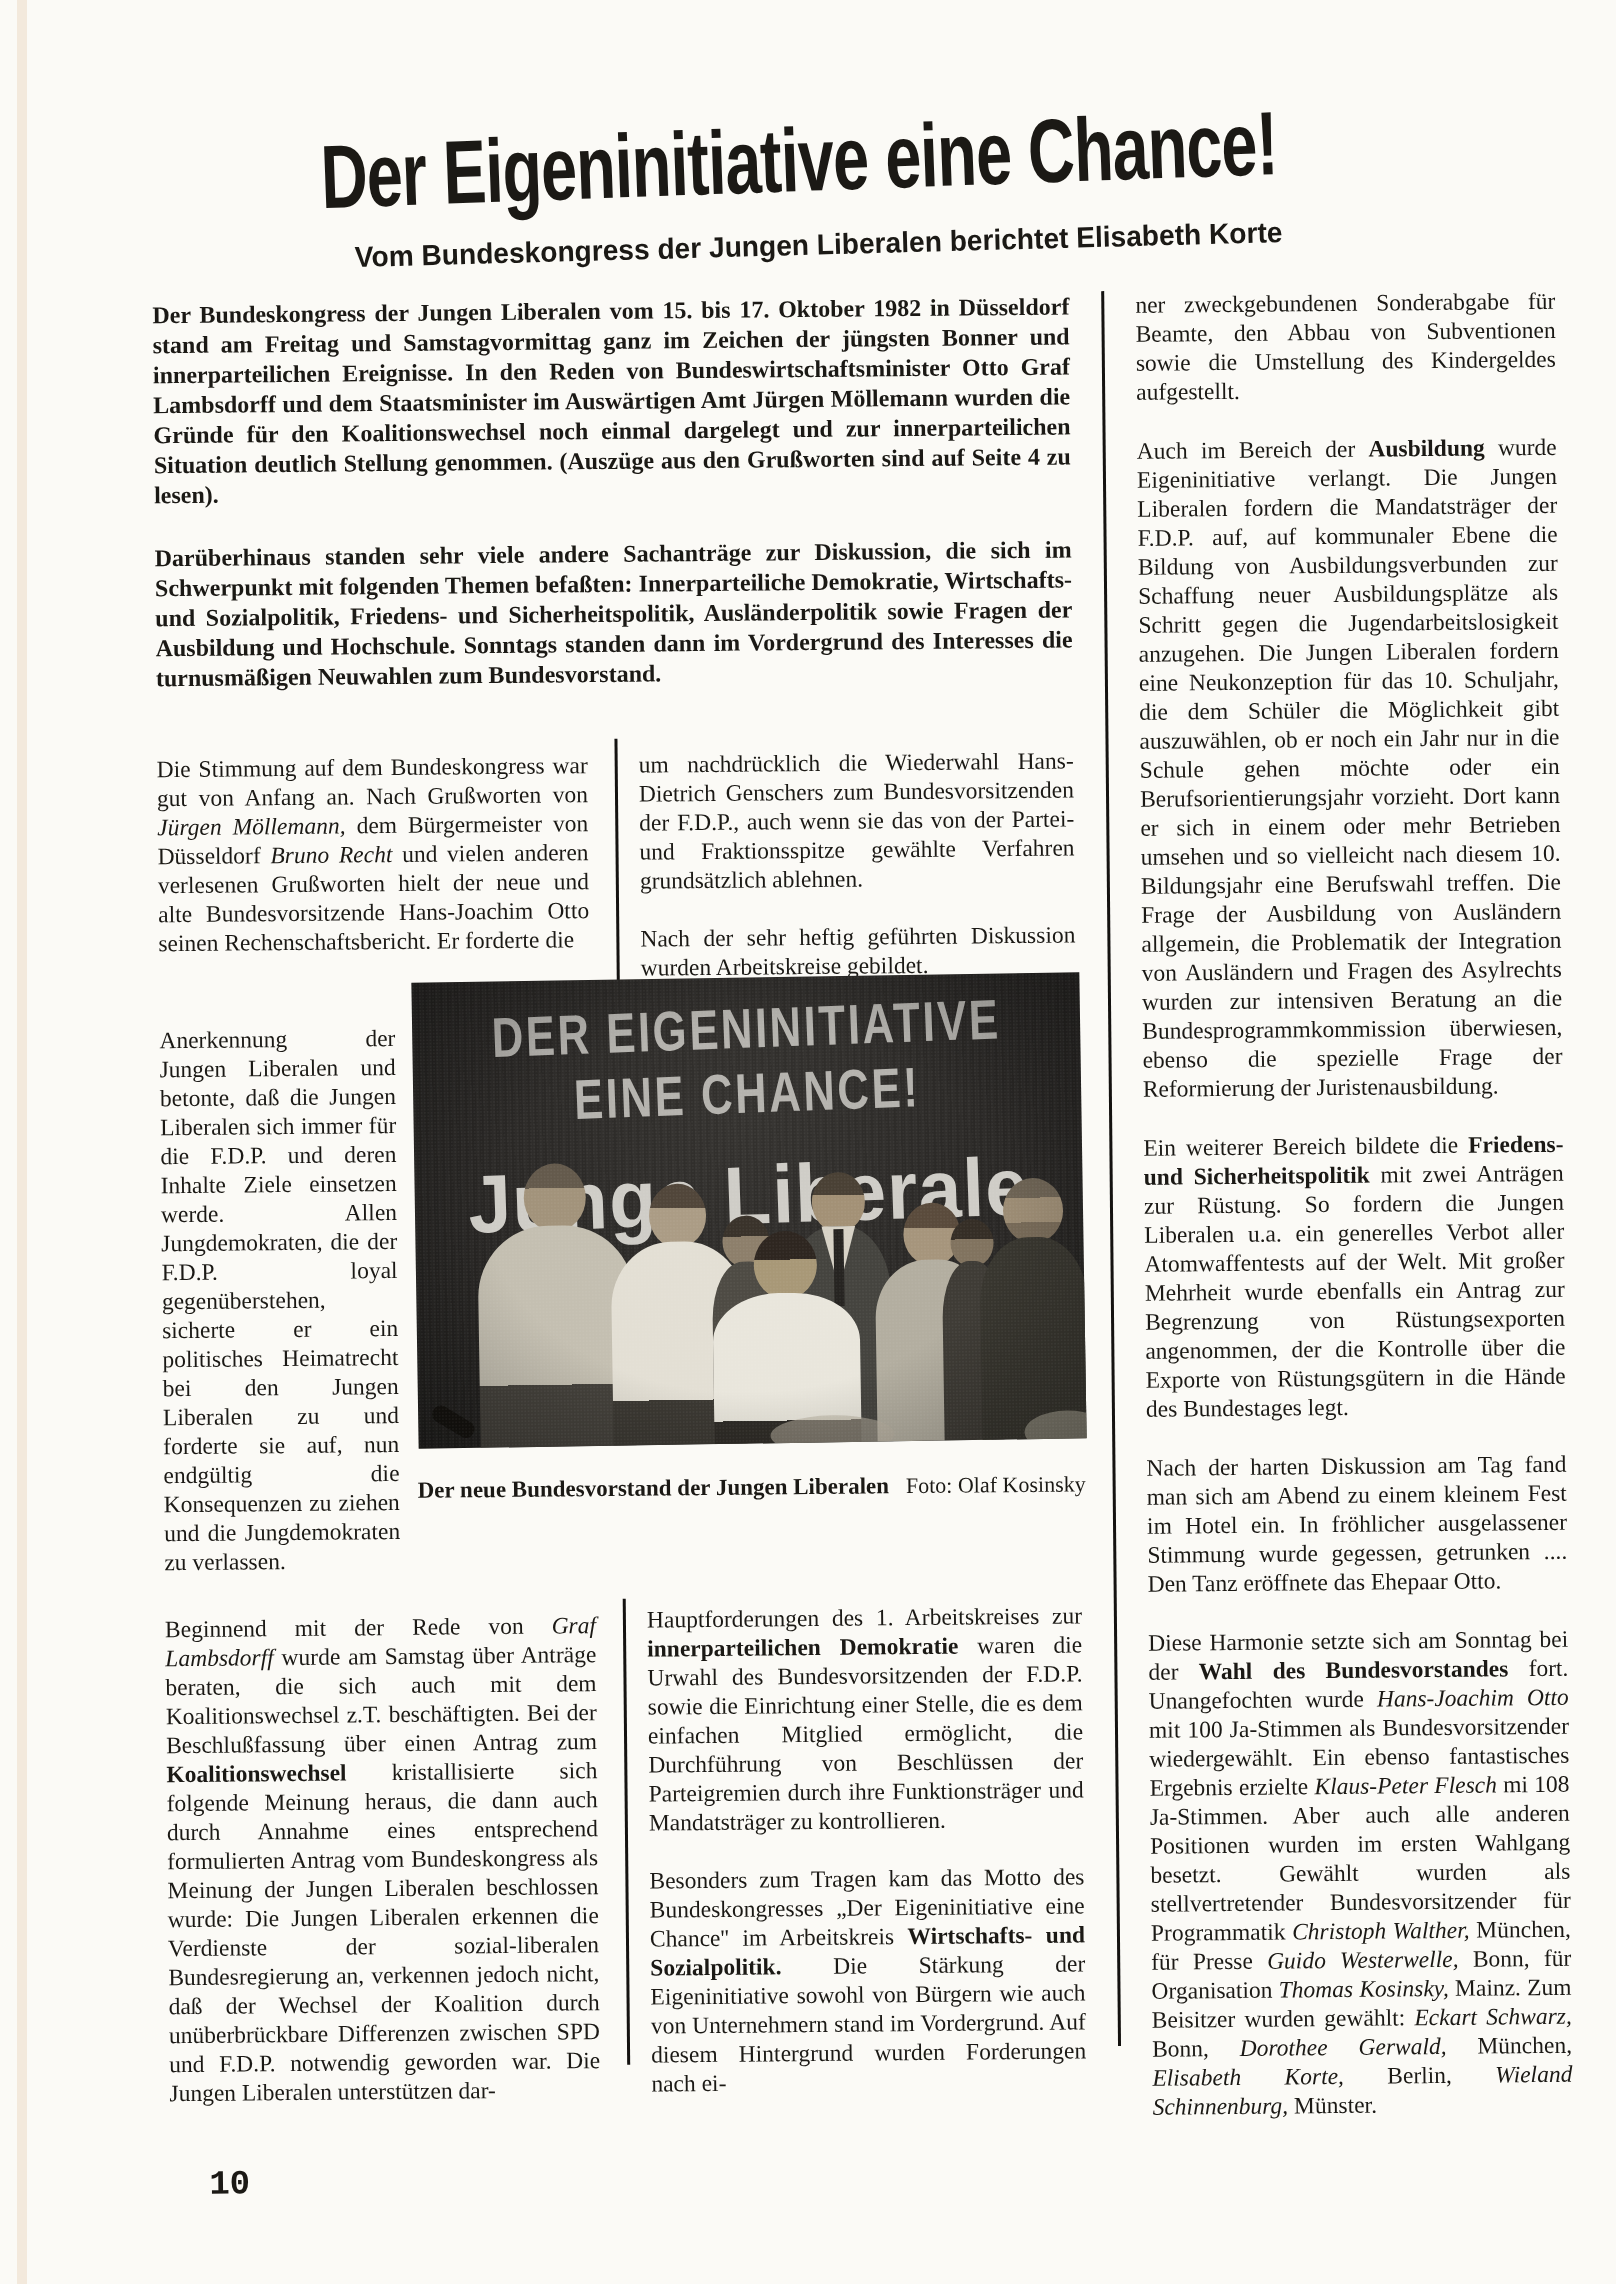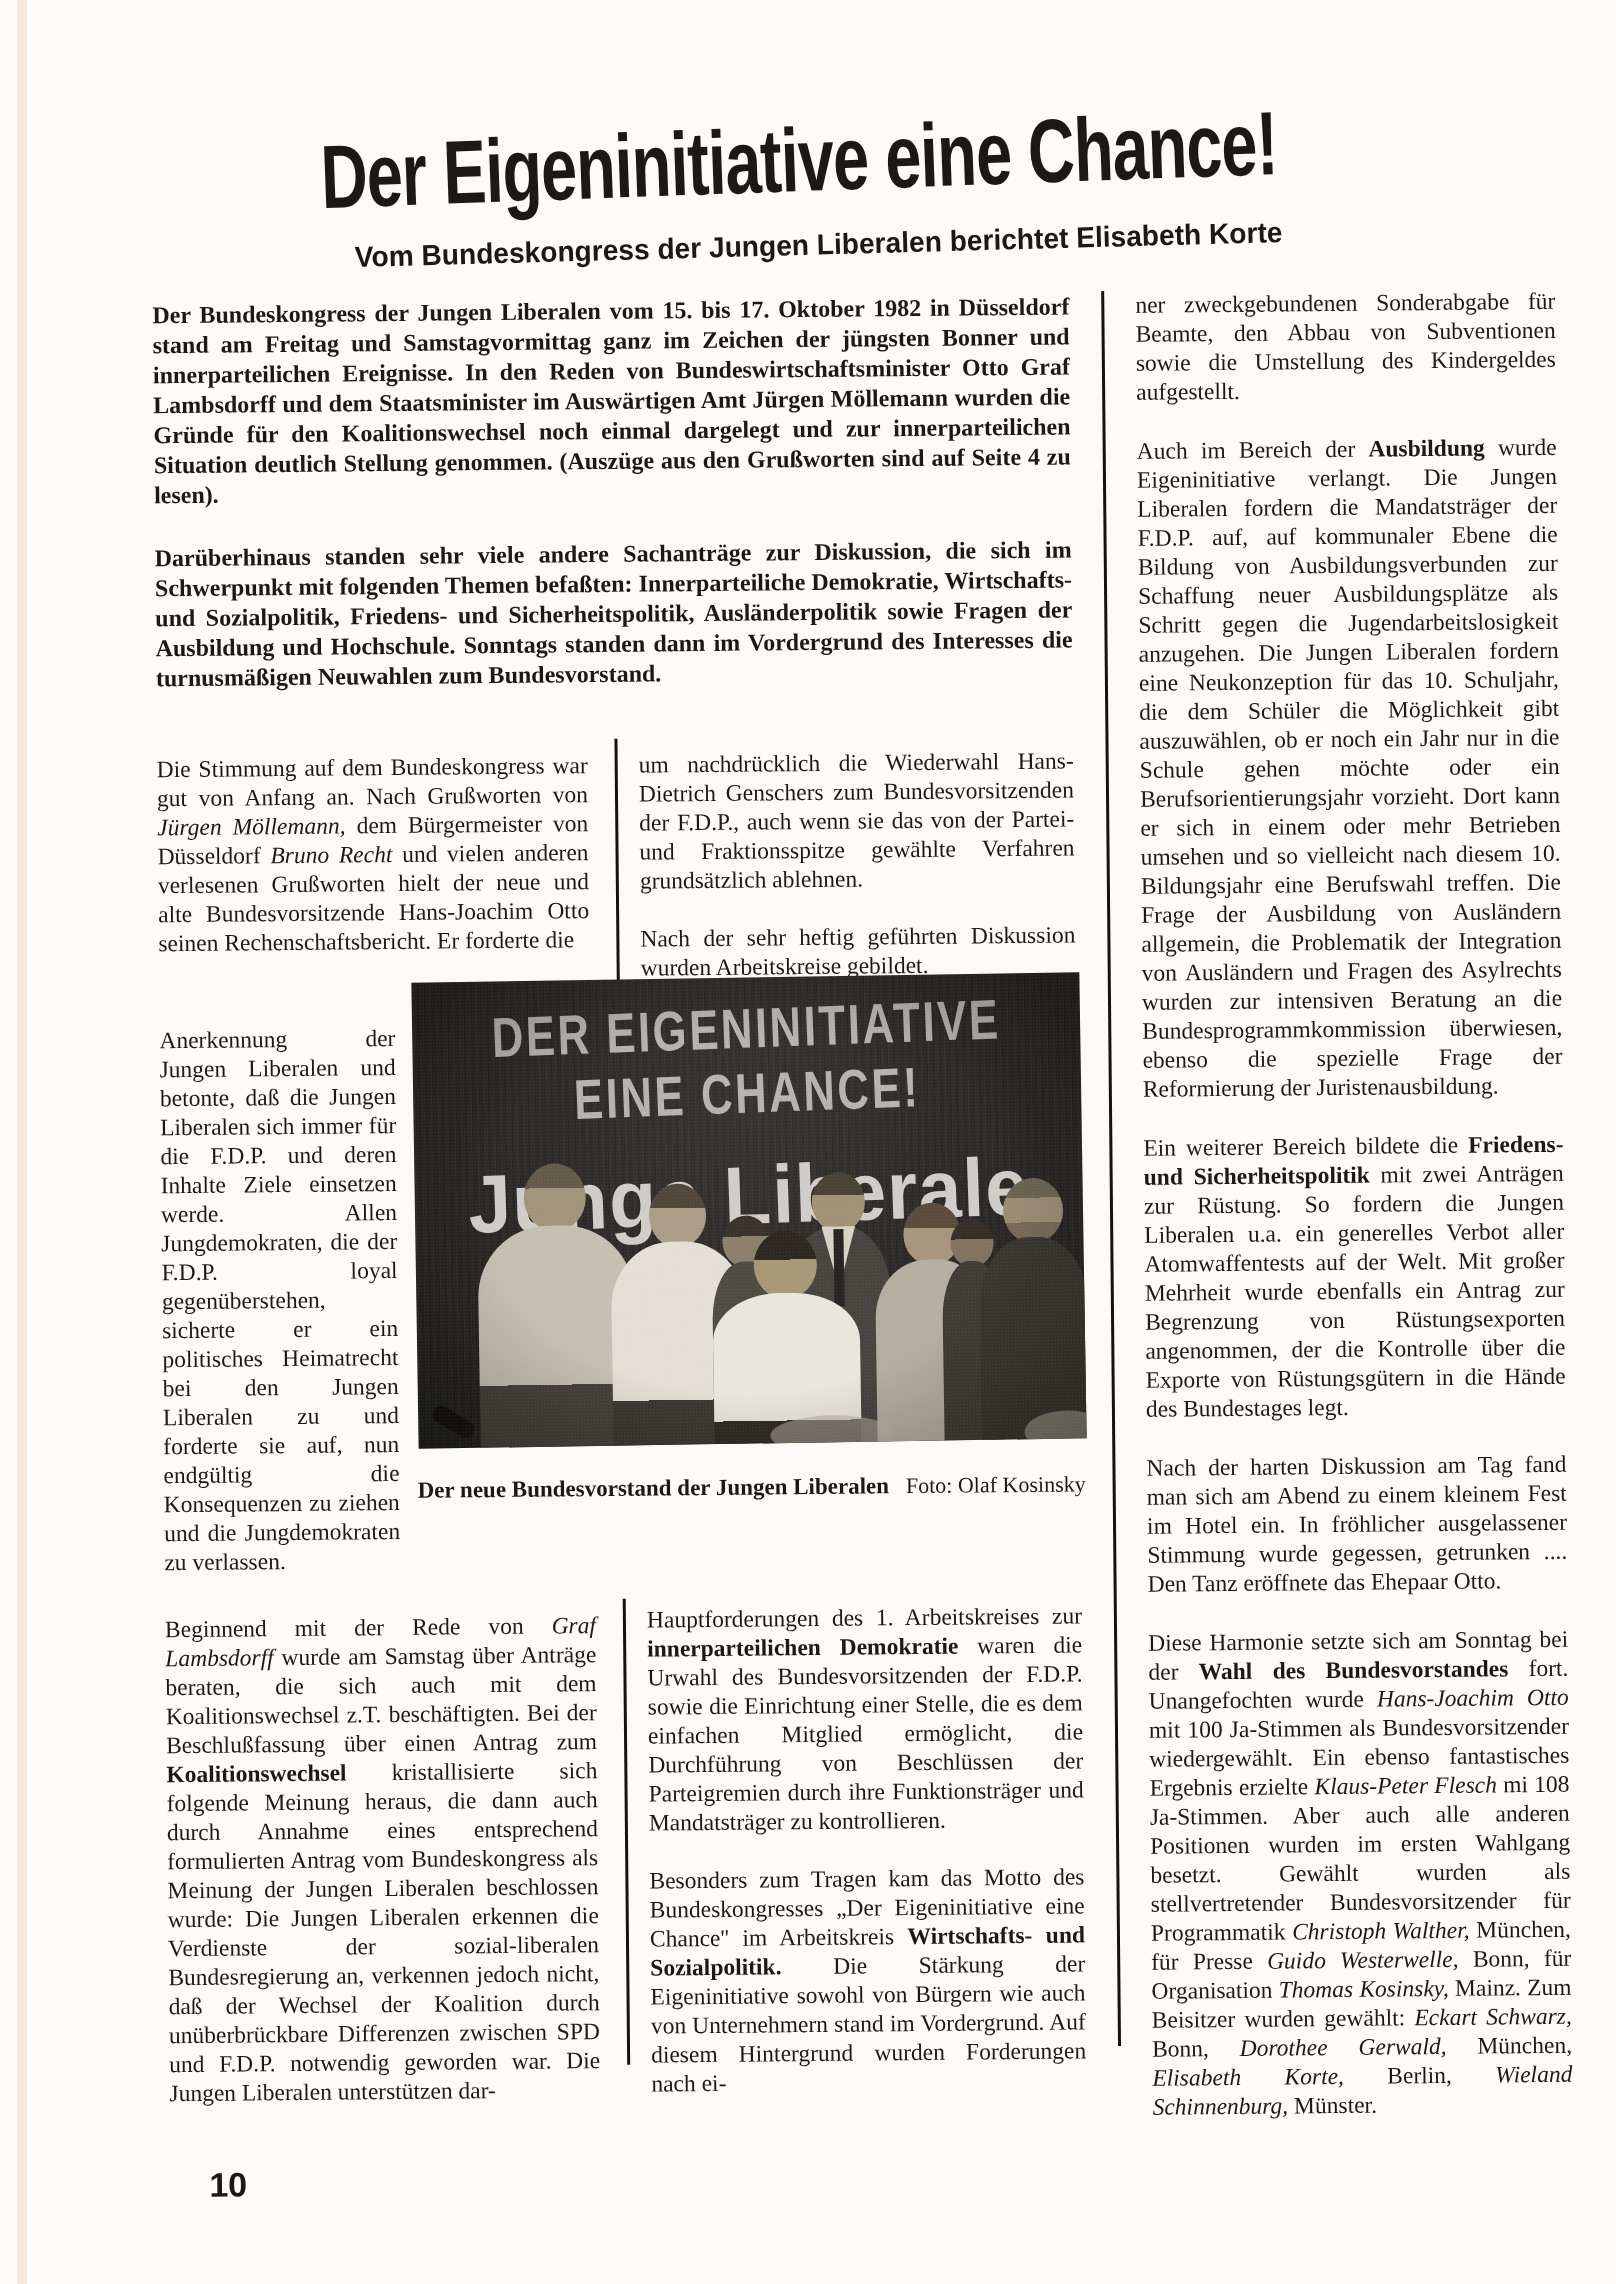--- a/index.html
+++ b/index.html
@@ -120,21 +120,21 @@
   .caption-row {
     position: absolute; left: 414px; top: 1474px; width: 668px;
     display: flex; justify-content: space-between; align-items: baseline;
     z-index: 2;
   }
   .caption { font-weight: 700; font-size: 23px; }
   .credit  { font-size: 22px; }
 
   .page-number {
     position: absolute; left: 199px; top: 2160px;
-    font-family: Liberation Sans, sans-serif;
+    font-family: Liberation Mono, monospace;
     font-weight: 700; font-size: 34px;
   }
 </style>
 </head>
 <body>
 
 <div class="page">
   <div class="sheet">
 
     <h1 class="title">Der Eigeninitiative eine Chance!</h1>

